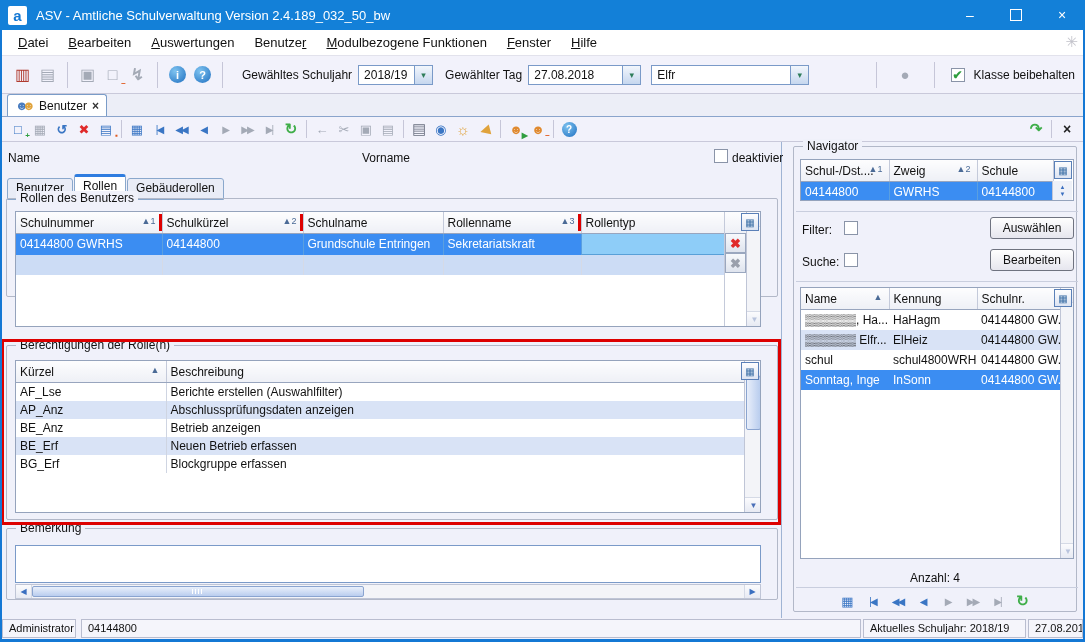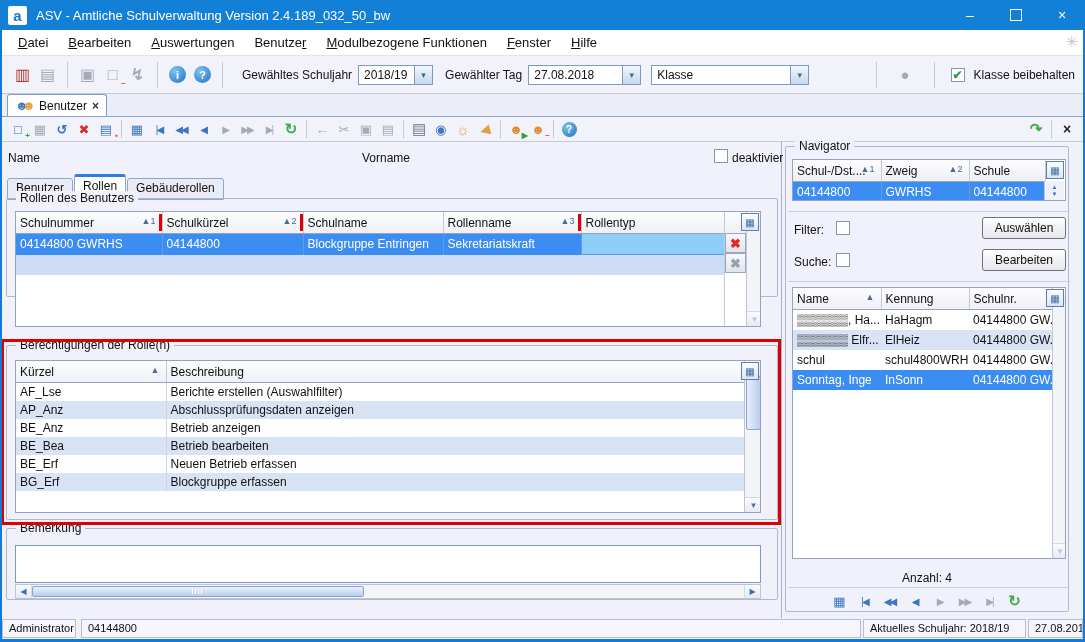--- a/index.html
+++ b/index.html
@@ -171,21 +171,21 @@
     <span class="combo" style="width:75px">
       <span class="cv" style="flex:1">2018/19</span>
       <span class="cbtn">▾</span>
     </span>
     <span class="tlabel">Gewählter Tag</span>
     <span class="combo" style="width:113px">
       <span class="cv" style="flex:1">27.08.2018</span>
       <span class="cbtn">▾</span>
     </span>
     <span class="combo" style="width:158px;margin-left:10px">
-      <span class="cv" style="flex:1">Klasse</span>
+      <span class="cv" style="flex:1">Elfr</span>
       <span class="cbtn">▾</span>
     </span>
     <span class="trt">
       <span class="vsep"></span>
       <span class="tic">
           <span class="grayi" style="font-size:15px">●</span>
         </span>
       <span class="vsep"></span>
       <span class="cb">
           <span class="tick">✔</span>
@@ -327,21 +327,21 @@
                 <th class="redsep"><span>Schulkürzel</span><span class="hs">▲2</span></th>
                 <th><span>Schulname</span></th>
                 <th class="redsep"><span>Rollenname</span><span class="hs">▲3</span></th>
                 <th><span>Rollentyp</span></th>
               </tr>
             </thead>
           <tbody>
               <tr class="selected">
                 <td>04144800 GWRHS</td>
                 <td>04144800</td>
-                <td>Blockgruppe Entringen</td>
+                <td>Grundschule Entringen</td>
                 <td>Sekretariatskraft</td>
                 <td></td>
               </tr>
               <tr class="empty">
                 <td></td>
                 <td></td>
                 <td></td>
                 <td></td>
                 <td></td>
               </tr>
@@ -383,24 +383,20 @@
               </tr>
               <tr>
                 <td>AP_Anz</td>
                 <td>Abschlussprüfungsdaten anzeigen</td>
               </tr>
               <tr>
                 <td>BE_Anz</td>
                 <td>Betrieb anzeigen</td>
               </tr>
               <tr>
-                <td>BE_Bea</td>
-                <td>Betrieb bearbeiten</td>
-              </tr>
-              <tr>
                 <td>BE_Erf</td>
                 <td>Neuen Betrieb erfassen</td>
               </tr>
               <tr>
                 <td>BG_Erf</td>
                 <td>Blockgruppe erfassen</td>
               </tr>
             </tbody>
         </table>
         <div class="vsb" style="left:728px;width:17px">
@@ -417,21 +413,21 @@
       <div class="input" style="left:8px;top:16px;width:746px;height:38px"></div>
       <div class="hsb" style="left:8px;top:55px;width:746px;height:15px">
         <span class="ha l">◀</span>
         <div class="hthumb"></div>
         <span class="ha r">▶</span>
       </div>
     </div>
   </div>
 
   <div class="rightpanel">
-    <div class="group" style="left:2px;top:4px;width:284px;height:466px">
+    <div class="group" style="left:10px;top:4px;width:284px;height:466px">
       <span class="legend">Navigator</span>
 
       <div class="tablewrap" style="left:6px;top:12px;width:274px;height:42px">
         <table style="width:252px">
           <colgroup>
               <col style="width:88px">
               <col style="width:88px">
               <col style="width:76px">
             </colgroup>
           <thead>

